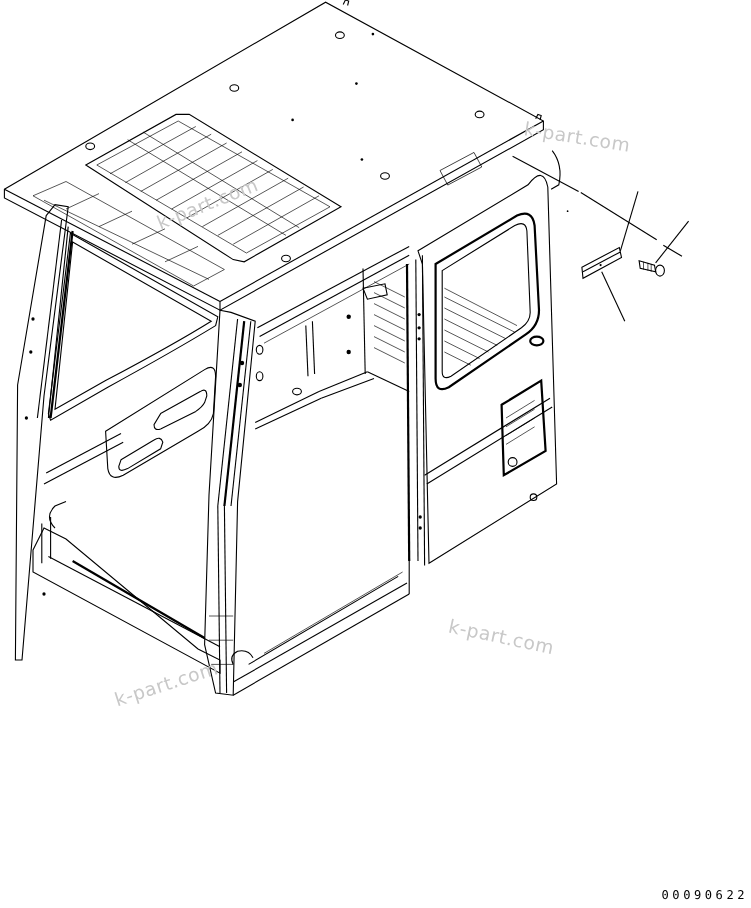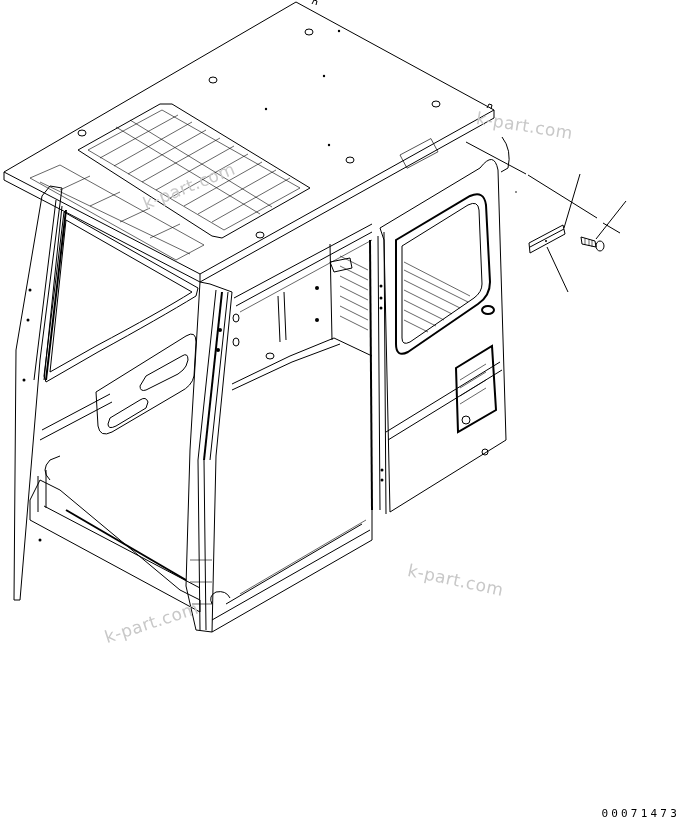--- a/index.html
+++ b/index.html
@@ -207,14 +207,14 @@
       <circle cx="516" cy="192" r="0.8" fill="#000"></circle>
       <path class="ln" d="M502,137 Q512,150 508,168 L501,172"></path>
     </g>
   </svg>
 
   <div class="watermark" style="left:478px; top:108px; transform: rotate(9deg);">k-part.com</div>
   <div class="watermark" style="left:140px; top:195px; transform: rotate(-22deg);">k-part.com</div>
   <div class="watermark" style="left:410px; top:560px; transform: rotate(12deg);">k-part.com</div>
   <div class="watermark" style="left:102px; top:628px; transform: rotate(-18deg);">k-part.com</div>
 
-  <div class="drawing-number">00071473</div>
+  <div class="drawing-number">00090622</div>
 </div>
 
 </body></html>

